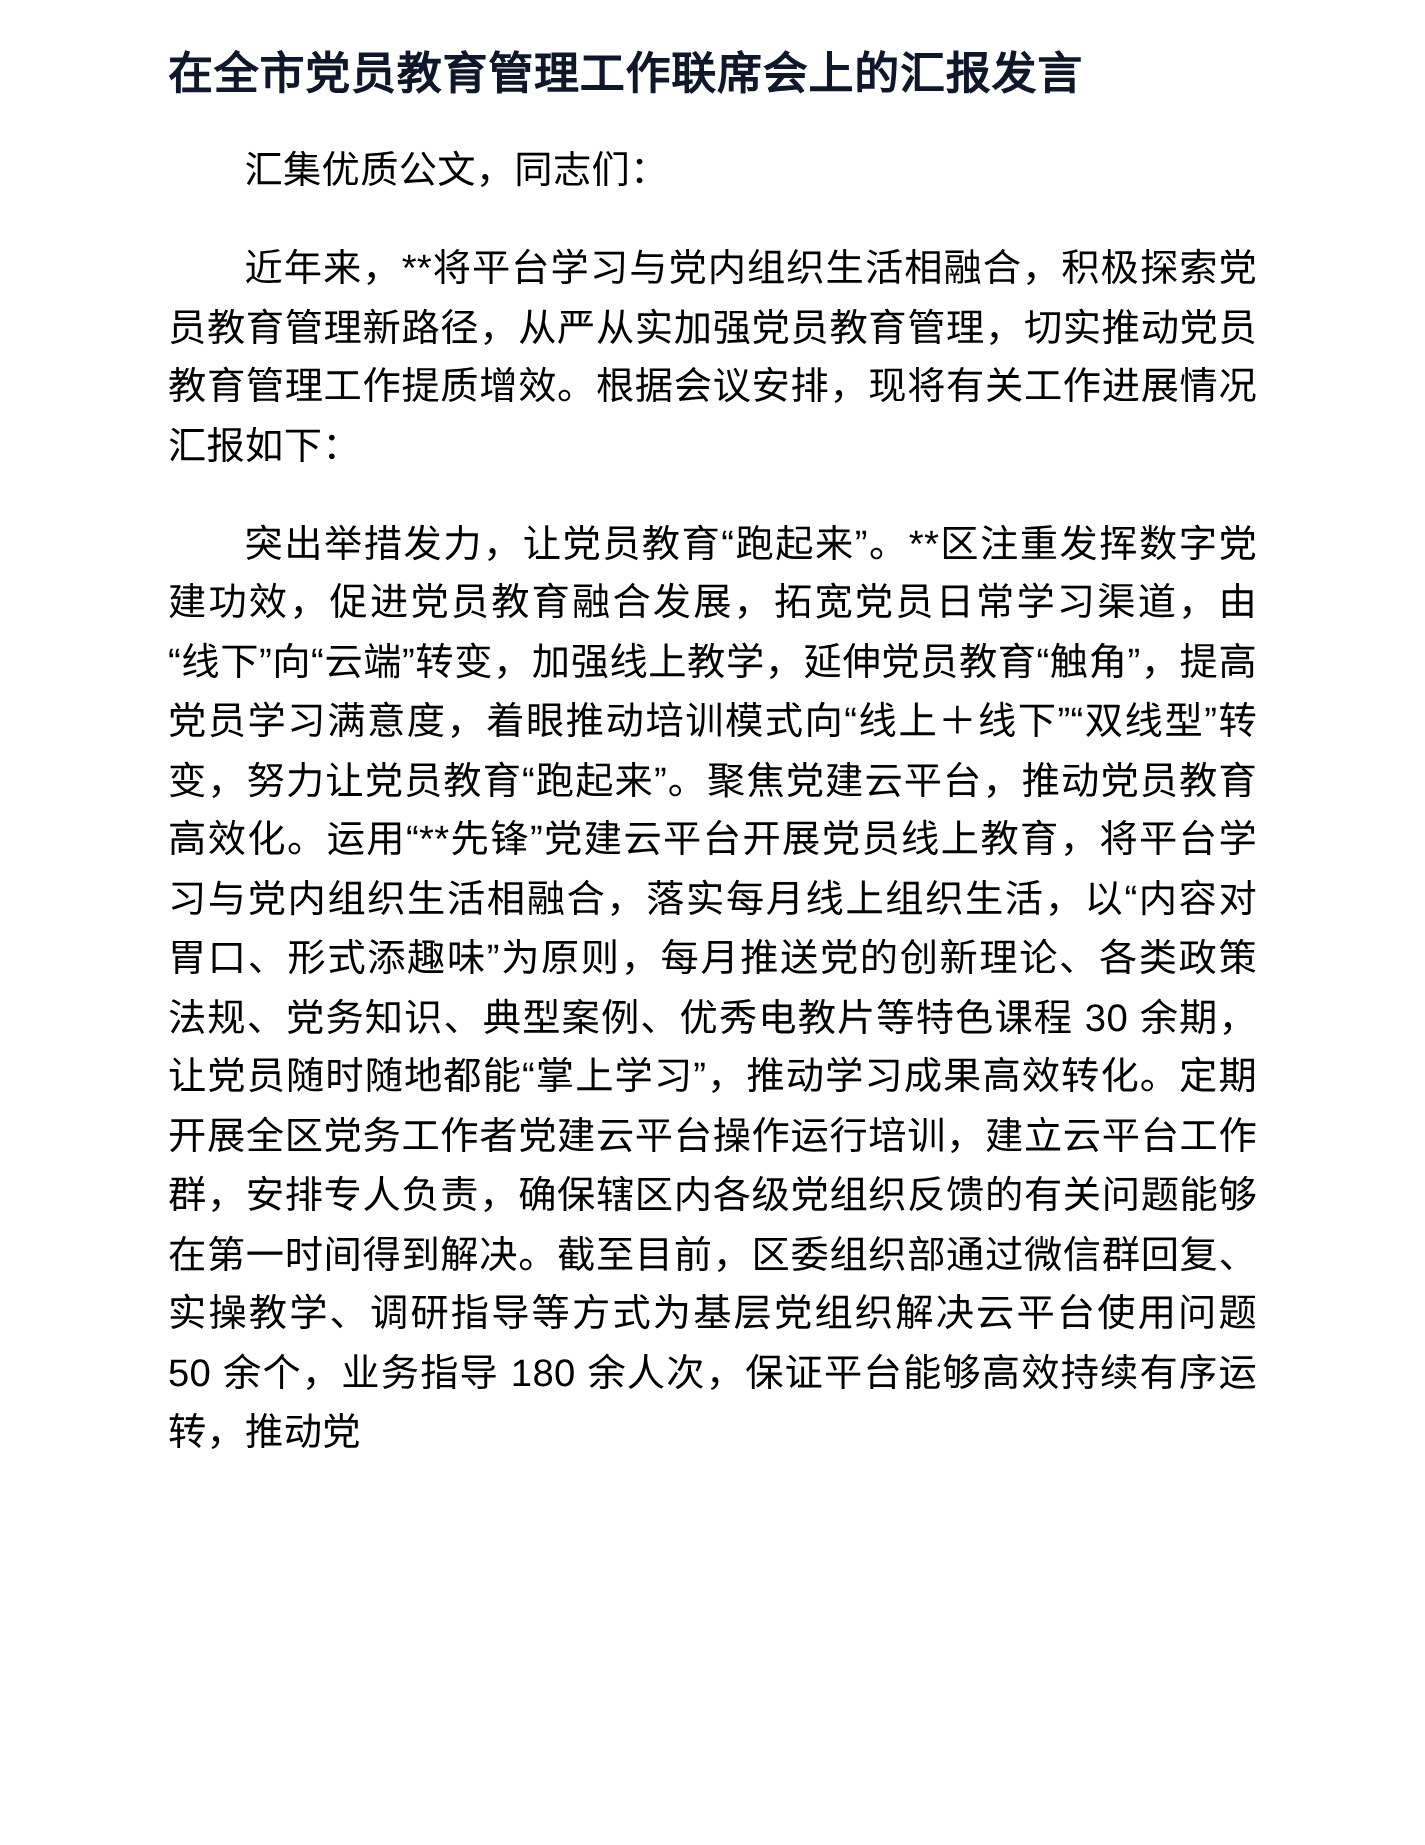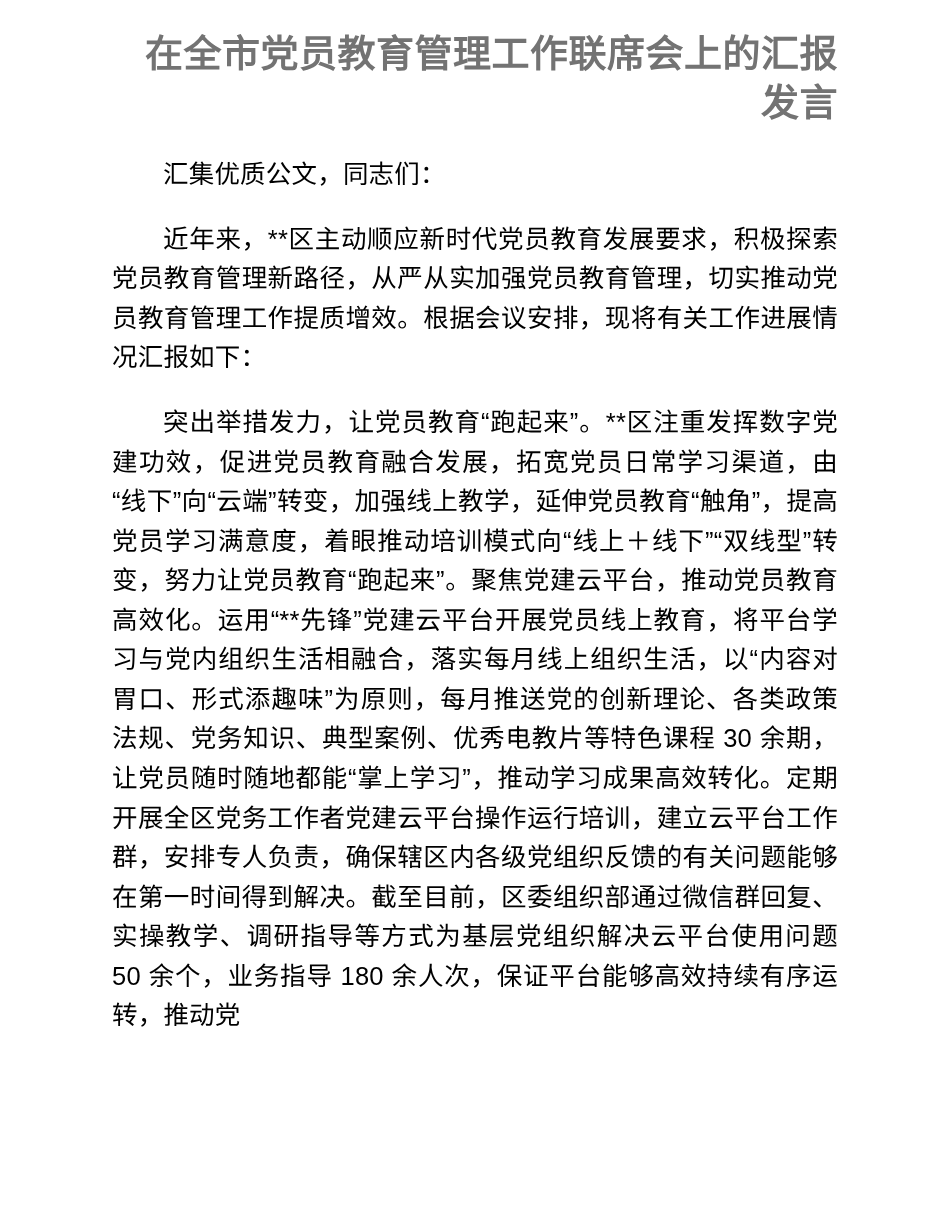--- a/index.html
+++ b/index.html
@@ -31,26 +31,26 @@
     font-weight: bold;
     letter-spacing: 0.5px;
     white-space: nowrap;
   }
   .watermark .wm-url {
     font-style: italic;
     font-weight: bold;
   }
   .doc-title {
     margin-top: 30px;
-    text-align: right;
-    font-size: 38px;
+    text-align: left;
+    font-size: 30px;
     font-weight: bold;
     line-height: 1.3;
     letter-spacing: 0.5px;
-    color: #737373;
+    color: #0f172a;
   }
   .para {
     margin-top: 16px;
     font-size: 25.5px;
     line-height: 1.55;
     text-align: justify;
     text-justify: inter-ideograph;
     text-indent: 2em;
     color: #000;
     letter-spacing: 0.2px;
@@ -61,16 +61,16 @@
 </style>
 </head>
 <body>
 
 <div class="page">
 
 
   <h1 class="doc-title">在全市党员教育管理工作联席会上的汇报发言</h1>
 
   <p class="para first">汇集优质公文，同志们：</p>
-  <p class="para">近年来，**区主动顺应新时代党员教育发展要求，积极探索党员教育管理新路径，从严从实加强党员教育管理，切实推动党员教育管理工作提质增效。根据会议安排，现将有关工作进展情况汇报如下：</p>
+  <p class="para">近年来，**将平台学习与党内组织生活相融合，积极探索党员教育管理新路径，从严从实加强党员教育管理，切实推动党员教育管理工作提质增效。根据会议安排，现将有关工作进展情况汇报如下：</p>
   <p class="para">突出举措发力，让党员教育“跑起来”。**区注重发挥数字党建功效，促进党员教育融合发展，拓宽党员日常学习渠道，由“线下”向“云端”转变，加强线上教学，延伸党员教育“触角”，提高党员学习满意度，着眼推动培训模式向“线上＋线下”“双线型”转变，努力让党员教育“跑起来”。聚焦党建云平台，推动党员教育高效化。运用“**先锋”党建云平台开展党员线上教育，将平台学习与党内组织生活相融合，落实每月线上组织生活，以“内容对胃口、形式添趣味”为原则，每月推送党的创新理论、各类政策法规、党务知识、典型案例、优秀电教片等特色课程 30 余期，让党员随时随地都能“掌上学习”，推动学习成果高效转化。定期开展全区党务工作者党建云平台操作运行培训，建立云平台工作群，安排专人负责，确保辖区内各级党组织反馈的有关问题能够在第一时间得到解决。截至目前，区委组织部通过微信群回复、实操教学、调研指导等方式为基层党组织解决云平台使用问题 50 余个，业务指导 180 余人次，保证平台能够高效持续有序运转，推动党</p>
 
 </div>
 
 </body></html>

